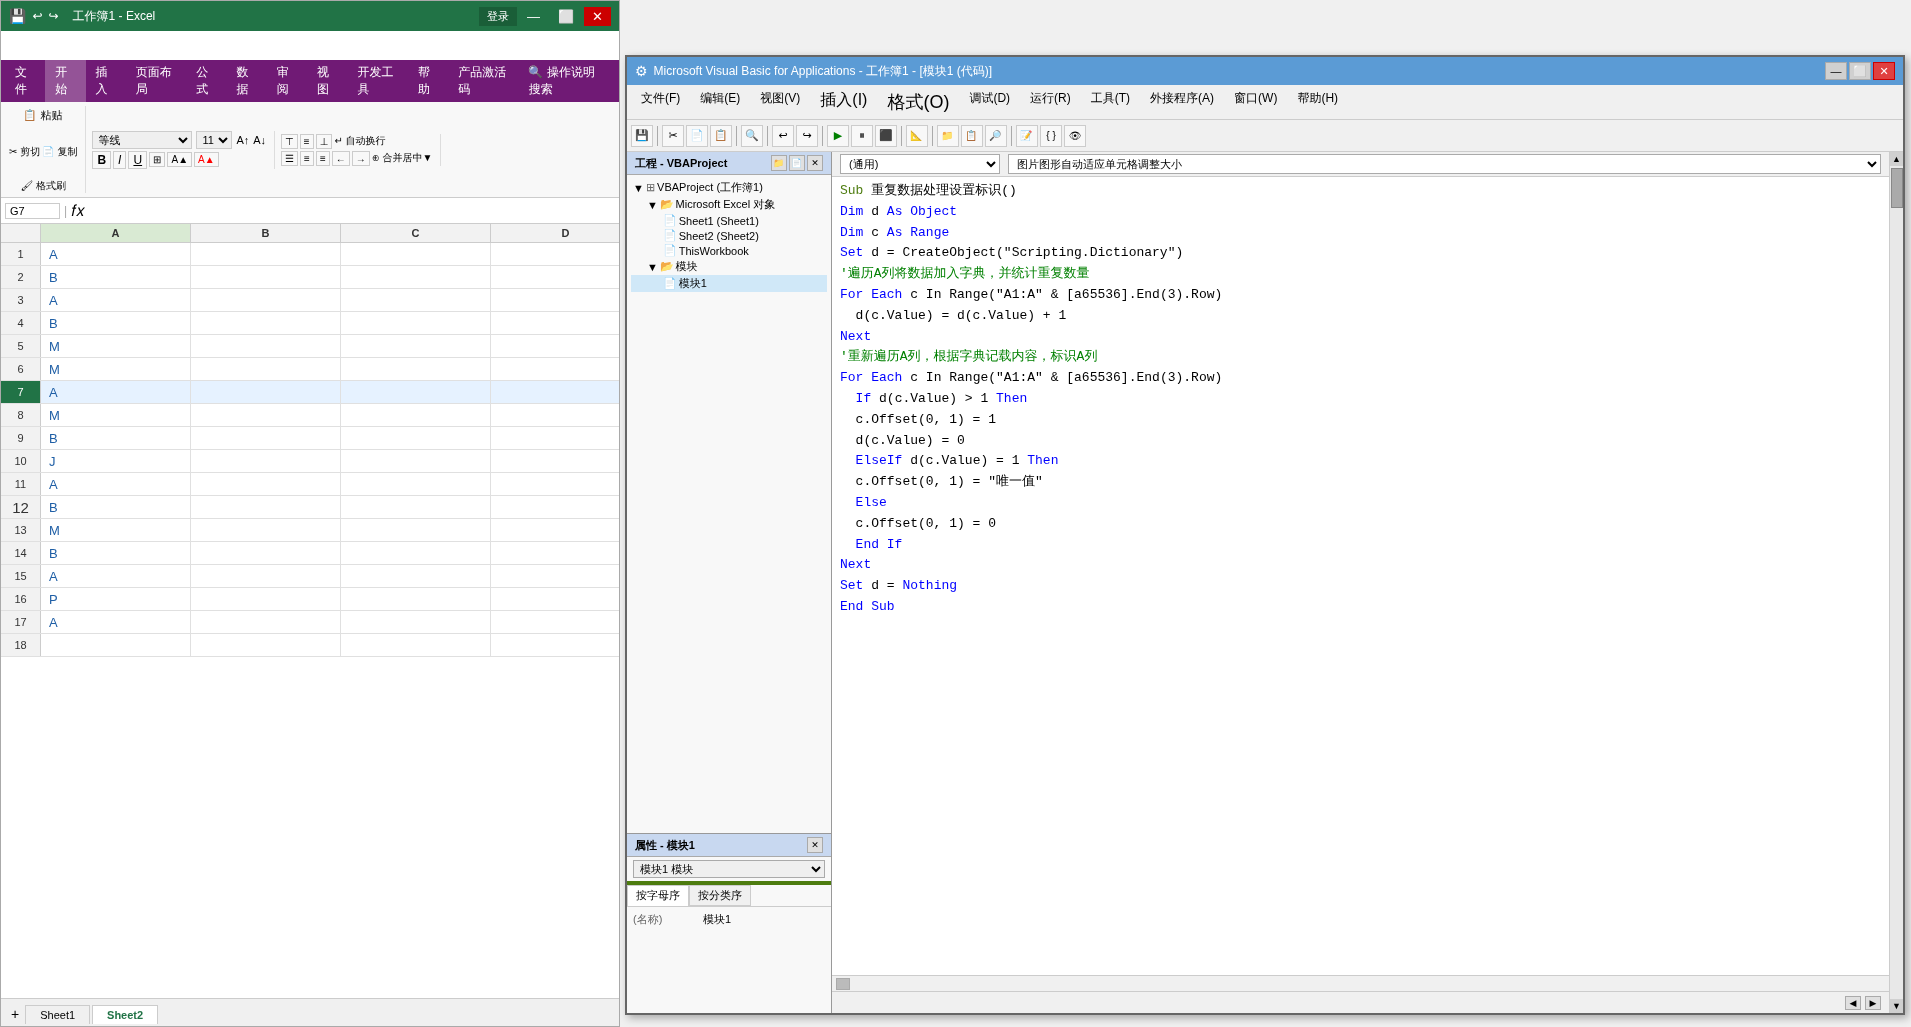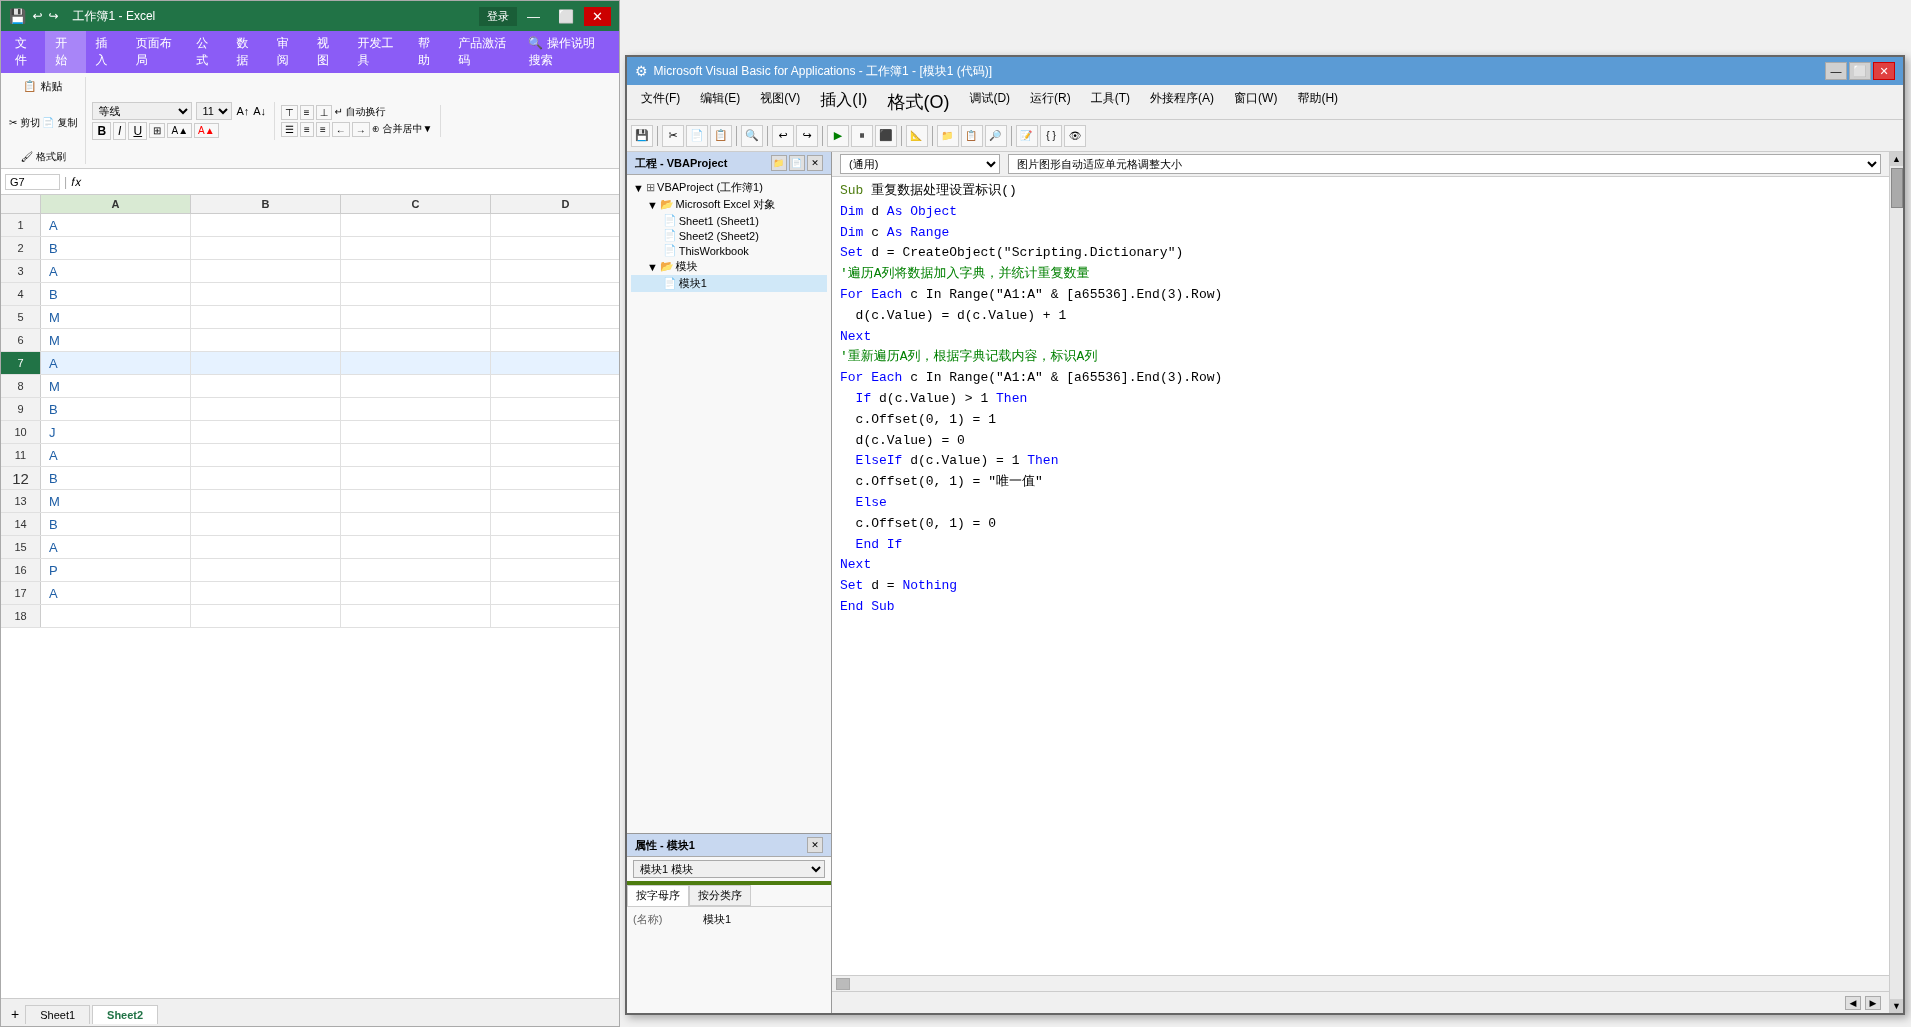--- a/index.html
+++ b/index.html
@@ -27,21 +27,21 @@
       <span style="font-size:12px;margin-left:8px;">工作簿1 - Excel</span>
     </div>
     <div style="display:flex;gap:2px;">
       <span style="background:#1a5e38;padding:2px 8px;font-size:11px;cursor:pointer;">登录</span>
       <span style="padding:2px 8px;cursor:pointer;">—</span>
       <span style="padding:2px 8px;cursor:pointer;">⬜</span>
       <span style="padding:2px 8px;cursor:pointer;background:#c00;">✕</span>
     </div>
   </div>
 
-  <div style="background:#8b5cf6;display:flex;padding:0 4px;">
+  <div style="background:#701a75;display:flex;padding:0 4px;margin-top:29px;">
     <span style="color:#fff;padding:4px 10px;font-size:12px;cursor:pointer;">文件</span>
     <span style="color:#fff;padding:4px 10px;font-size:12px;cursor:pointer;background:rgba(255,255,255,0.25);">开始</span>
     <span style="color:#fff;padding:4px 10px;font-size:12px;cursor:pointer;">插入</span>
     <span style="color:#fff;padding:4px 10px;font-size:12px;cursor:pointer;">页面布局</span>
     <span style="color:#fff;padding:4px 10px;font-size:12px;cursor:pointer;">公式</span>
     <span style="color:#fff;padding:4px 10px;font-size:12px;cursor:pointer;">数据</span>
     <span style="color:#fff;padding:4px 10px;font-size:12px;cursor:pointer;">审阅</span>
     <span style="color:#fff;padding:4px 10px;font-size:12px;cursor:pointer;">视图</span>
     <span style="color:#fff;padding:4px 10px;font-size:12px;cursor:pointer;">开发工具</span>
     <span style="color:#fff;padding:4px 10px;font-size:12px;cursor:pointer;">帮助</span>
@@ -95,21 +95,21 @@
         <button style="font-size:10px;background:none;border:1px solid #ccc;cursor:pointer;padding:1px 3px;">←</button>
         <button style="font-size:10px;background:none;border:1px solid #ccc;cursor:pointer;padding:1px 3px;">→</button>
         <button style="font-size:10px;background:none;border:none;cursor:pointer;">⊕ 合并居中▼</button>
       </div>
     </div>
   </div>
 
   <div style="display:flex;align-items:center;background:#fff;border-bottom:1px solid #ccc;padding:2px 4px;height:26px;">
     <input value="G7" style="width: 55px; border: 1px solid rgb(204, 204, 204); padding: 1px 4px; font-size: 11px; margin-right: 4px;">
     <span style="color:#aaa;margin-right:4px;">|</span>
-    <span style="margin-right:4px;cursor:pointer;font-size:12px;">𝑓𝑥</span>
+    <span style="margin-right:4px;cursor:pointer;font-size:16px;">𝑓𝑥</span>
     <input style="flex: 1 1 0%; border: none; outline: none; font-size: 11px;" value="">
   </div>
 
   <div class="grid-container">
 
     <div style="display:flex;background:#f2f2f2;border-bottom:1px solid #ccc;">
       <div style="width:40px;min-width:40px;text-align:center;border-right:1px solid #ccc;padding:3px 0;font-size:11px;"></div>
       <div style="width:150px;min-width:150px;text-align:center;border-right:1px solid #ccc;padding:3px 0;font-size:11px;font-weight:bold;color:#333;background:#d9ead3;">A</div>
       <div style="width:150px;min-width:150px;text-align:center;border-right:1px solid #ccc;padding:3px 0;font-size:11px;font-weight:bold;color:#333;">B</div>
       <div style="width:150px;min-width:150px;text-align:center;border-right:1px solid #ccc;padding:3px 0;font-size:11px;font-weight:bold;color:#333;">C</div>

